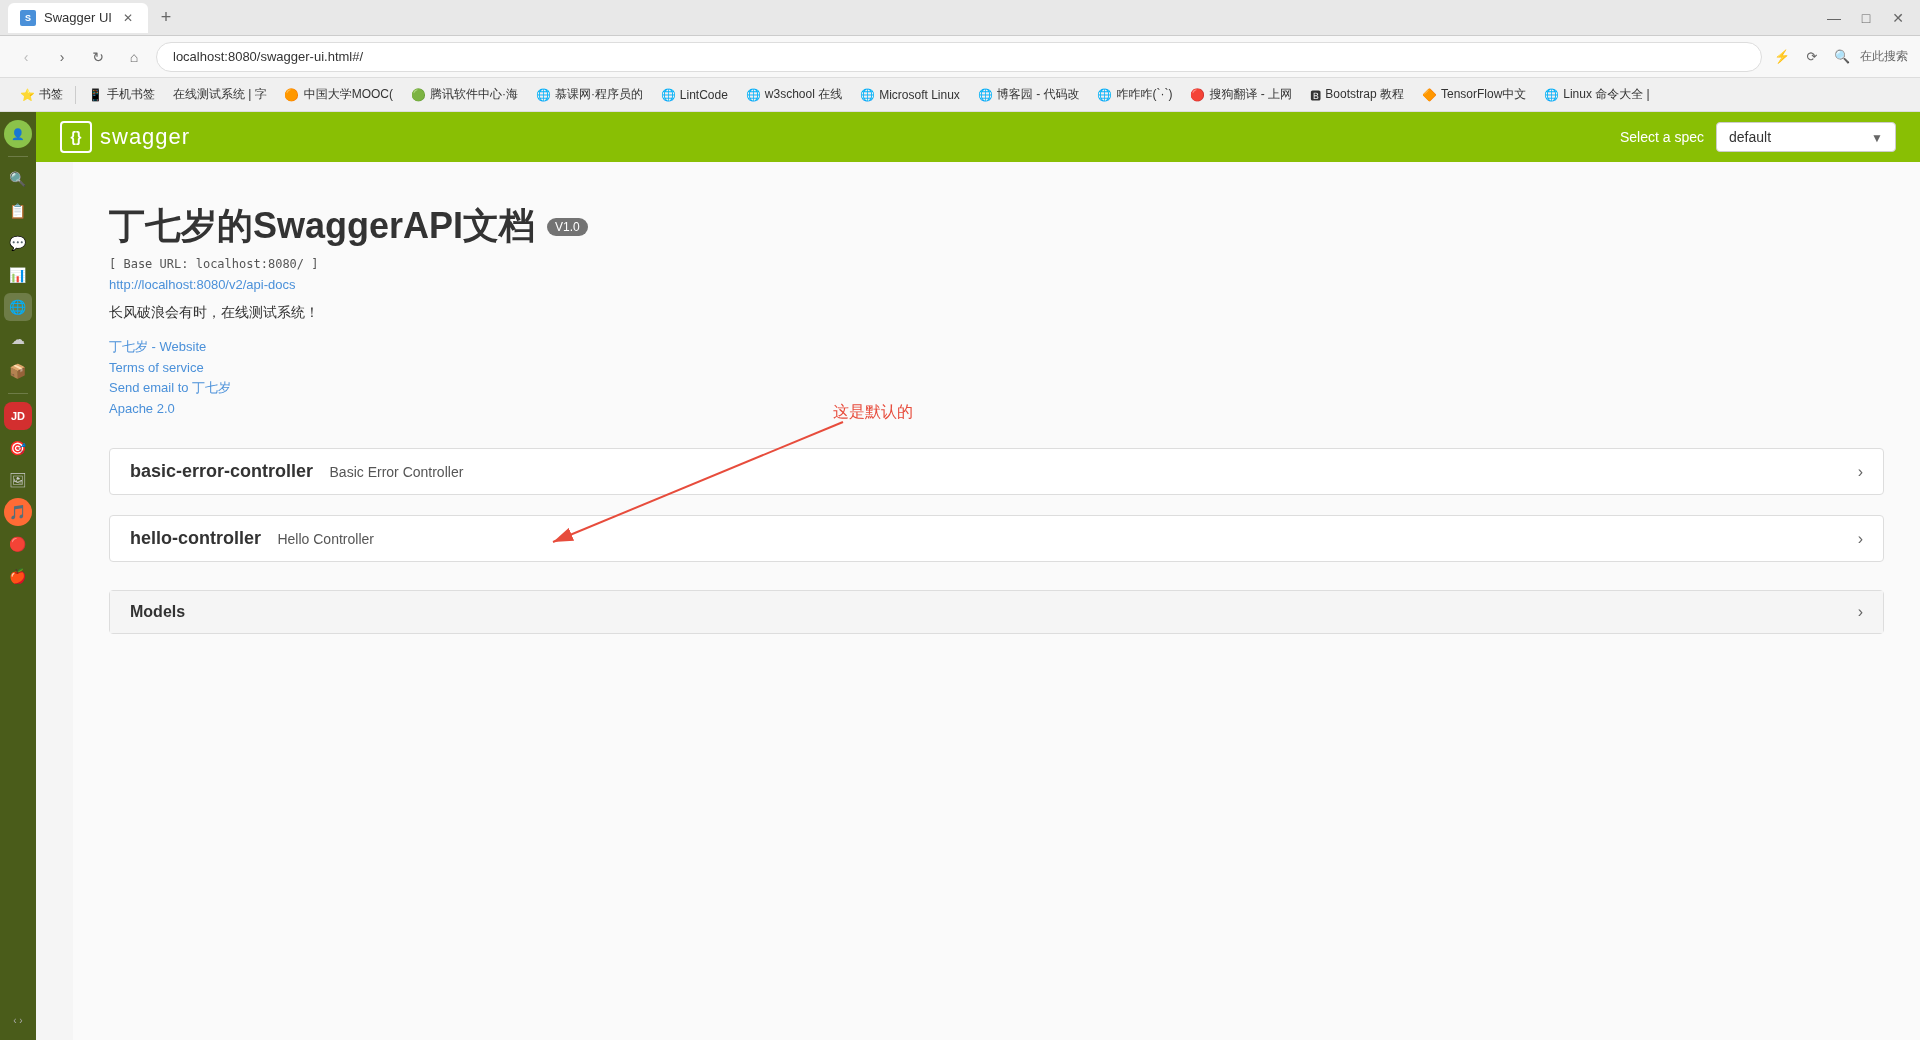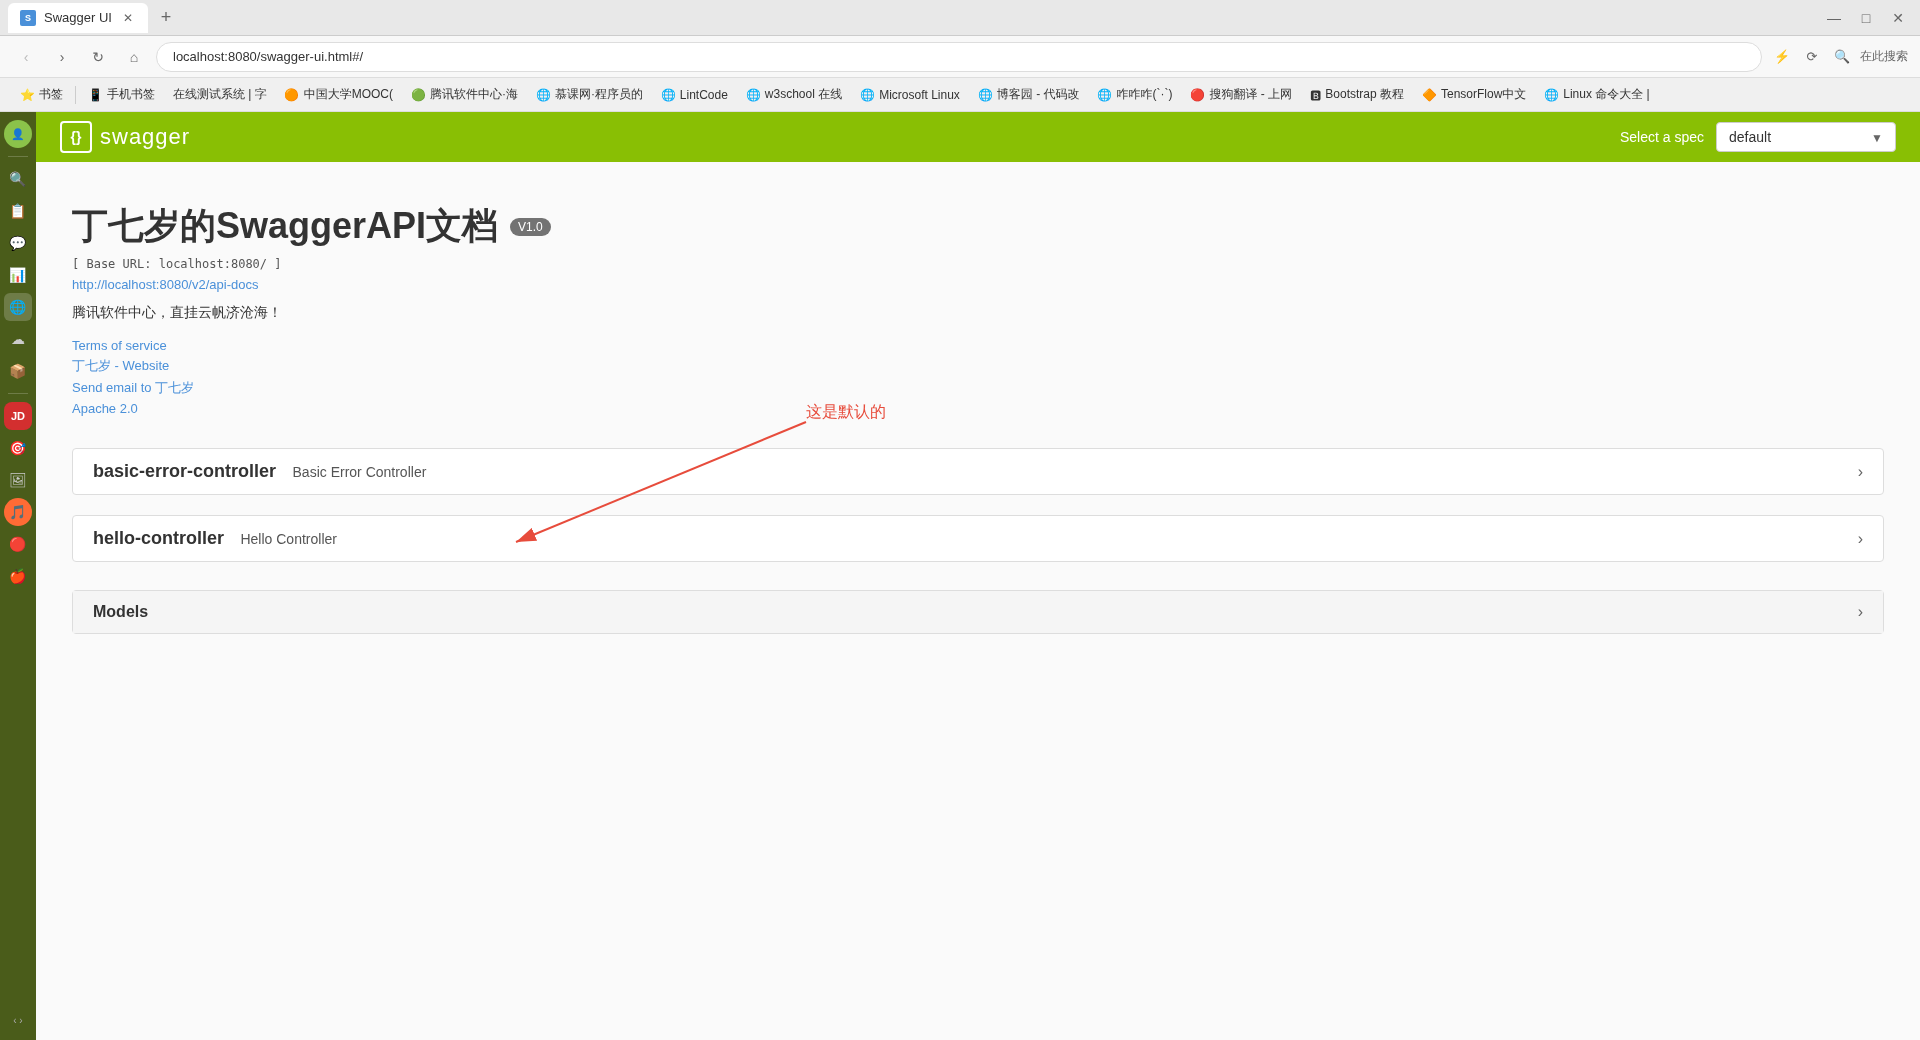--- a/index.html
+++ b/index.html
@@ -47,21 +47,21 @@
     .swagger-logo { display: flex; align-items: center; gap: 8px; }
     .swagger-logo-icon { width: 32px; height: 32px; border: 2px solid white; border-radius: 4px; display: flex; align-items: center; justify-content: center; color: white; font-size: 14px; font-weight: bold; }
     .swagger-title { color: white; font-size: 22px; font-weight: 300; letter-spacing: 1px; }
     .swagger-spec-select { display: flex; align-items: center; gap: 12px; }
     .spec-label { color: white; font-size: 14px; }
     .spec-dropdown { display: flex; align-items: flex-end; background: white; border: 1px solid #ccc; border-radius: 4px; padding: 6px 12px; gap: 8px; cursor: pointer; min-width: 180px; justify-content: space-between; }
     .spec-dropdown-text { font-size: 14px; color: #333; }
     .spec-dropdown-arrow { font-size: 12px; color: #666; }
 
     
-    .swagger-body { flex: 1; background: #fafafa; overflow-y: auto; padding: 40px 36px; position: relative; }
+    .swagger-body { flex: 1; background: #fafafa; overflow-y: auto; padding: 40px 36px; position: relative; margin-left: 37px; }
 
     .api-title-section { margin-bottom: 24px; }
     .api-title { font-size: 36px; font-weight: bold; color: #333; display: inline-flex; align-items: center; gap: 12px; }
     .api-version-badge { background: #737373; color: white; font-size: 12px; padding: 2px 8px; border-radius: 12px; font-weight: normal; }
     .api-base-url { font-family: monospace; font-size: 12px; color: #555; margin: 6px 0; }
     .api-docs-link { color: #4a90d9; font-size: 13px; text-decoration: none; display: block; margin-bottom: 12px; cursor: pointer; }
     .api-description { font-size: 14px; color: #333; margin-bottom: 16px; }
     .api-links { display: flex; flex-direction: column; gap: 4px; }
     .api-link { color: #4a90d9; font-size: 13px; text-decoration: none; cursor: pointer; }
 
@@ -183,39 +183,39 @@
 
     <div class="swagger-body">
 
       <div class="api-title-section">
         <div class="api-title">
           <span>丁七岁的SwaggerAPI文档</span>
           <span class="api-version-badge">V1.0</span>
         </div>
         <div class="api-base-url">[ Base URL: localhost:8080/ ]</div>
         <a class="api-docs-link">http://localhost:8080/v2/api-docs</a>
-        <div class="api-description">腾讯软件中心，直挂云帆济沧海！</div>
+        <div class="api-description">长风破浪会有时，在线测试系统！</div>
         <div class="api-links">
+          <a class="api-link">丁七岁 - Website</a>
           <a class="api-link">Terms of service</a>
-          <a class="api-link">丁七岁 - Website</a>
           <a class="api-link">Send email to 丁七岁</a>
           <a class="api-link">Apache 2.0</a>
         </div>
       </div>
 
       <div style="position:absolute; top:230px; left:170px; width:700px; height:200px; pointer-events:none;">
         <svg width="700" height="200">
           <defs>
             <marker id="arrowhead" markerWidth="10" markerHeight="7" refX="10" refY="3.5" orient="auto">
               <polygon points="0 0, 10 3.5, 0 7" fill="#e74c3c"></polygon>
             </marker>
           </defs>
           <line x1="600" y1="30" x2="310" y2="150" stroke="#e74c3c" stroke-width="2" marker-end="url(#arrowhead)"></line>
         </svg>
-        <span style="position:absolute; top:10px; right:20px; color:#e74c3c; font-size:16px;">这是默认的</span>
+        <span style="position:absolute; top:10px; right:30px; color:#e74c3c; font-size:16px;">这是默认的</span>
       </div>
 
       <div class="controllers-section">
 
         <div class="controller-item">
           <div class="controller-header">
             <div>
               <span class="controller-name">basic-error-controller</span>
               <span class="controller-desc">Basic Error Controller</span>
             </div>

